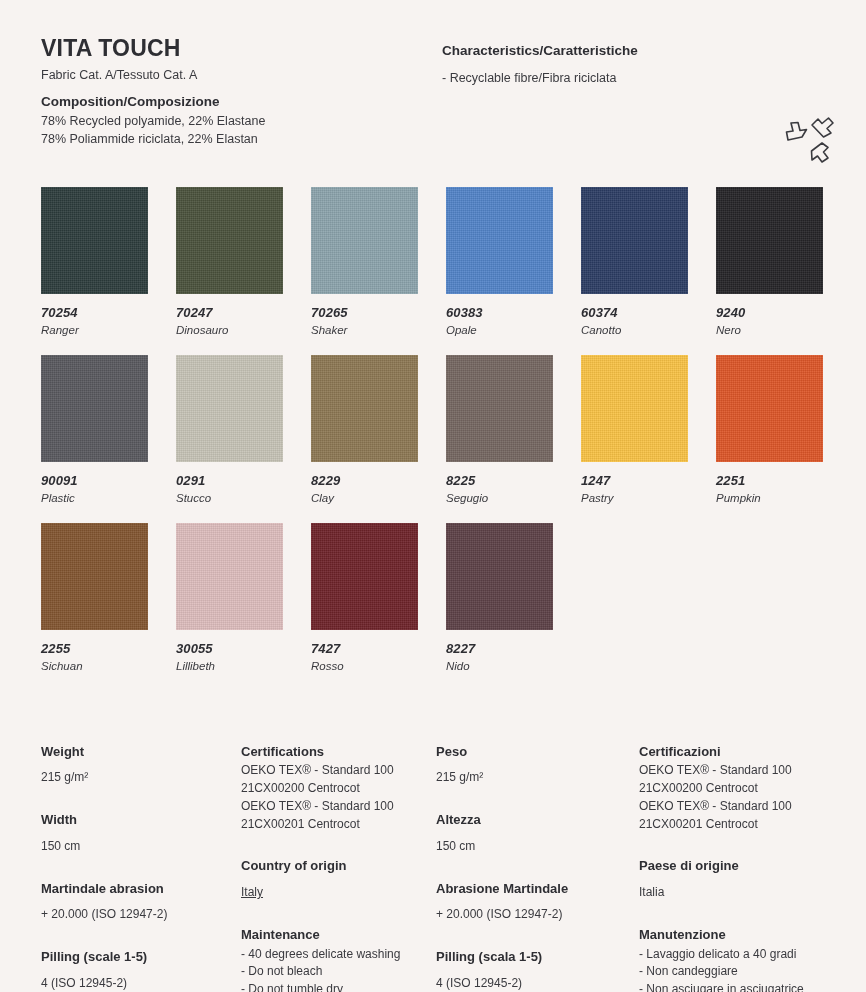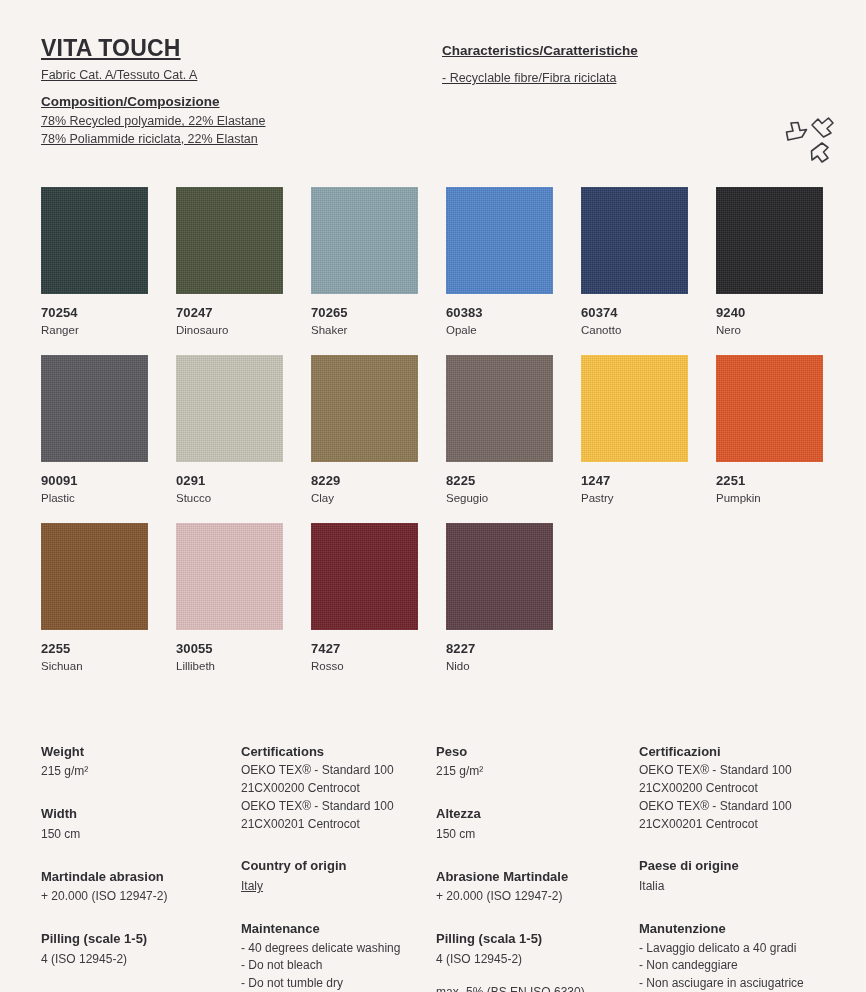--- a/index.html
+++ b/index.html
@@ -9,21 +9,21 @@
     height: 992px;
     background: #f7f3f1;
     font-family: "Liberation Sans", sans-serif;
     color: #2e2e33;
     overflow: hidden;
   }
 
   .page { position: relative; width: 866px; height: 992px; padding: 0 41px; }
 
   
-  .header { display: flex; padding-top: 36px; text-decoration: underline; }
+  .header { display: flex; padding-top: 36px; }
   .header-left { width: 400px; }
   .header-right { flex: 1; padding-left: 1px; }
 
   .fabric-title {
     font-size: 23px;
     font-weight: bold;
     letter-spacing: 0.2px;
     color: #2e2e33;
     line-height: 1.1;
   }
@@ -61,21 +61,21 @@
   }
 
   
   .swatch-grid {
     margin-top: 38px;
     display: grid;
     grid-template-columns: repeat(6, 1fr);
     column-gap: 24px;
     row-gap: 19px;
   }
-  .swatch-cell { width: 111px; }
+  .swatch-cell { width: 111px; font-style: italic; }
   .swatch-chip {
     width: 107px;
     height: 107px;
     position: relative;
     overflow: hidden;
   }
   
   .swatch-chip::after {
     content: "";
     position: absolute;
@@ -111,21 +111,21 @@
   .spec-title {
     font-size: 13px;
     font-weight: bold;
     line-height: 1.36;
     color: #2e2e33;
     margin-top: 24px;
   }
   .spec-value {
     font-size: 12px;
     line-height: 1.48;
-    margin-top: 3px;
+    margin-top: 9px;
     color: #3a3a3f;
   }
   .spec-value-tight { margin-top: 2px; }
 </style>
 </head>
 <body>
 
 <div class="page">
 
   <div class="header">

